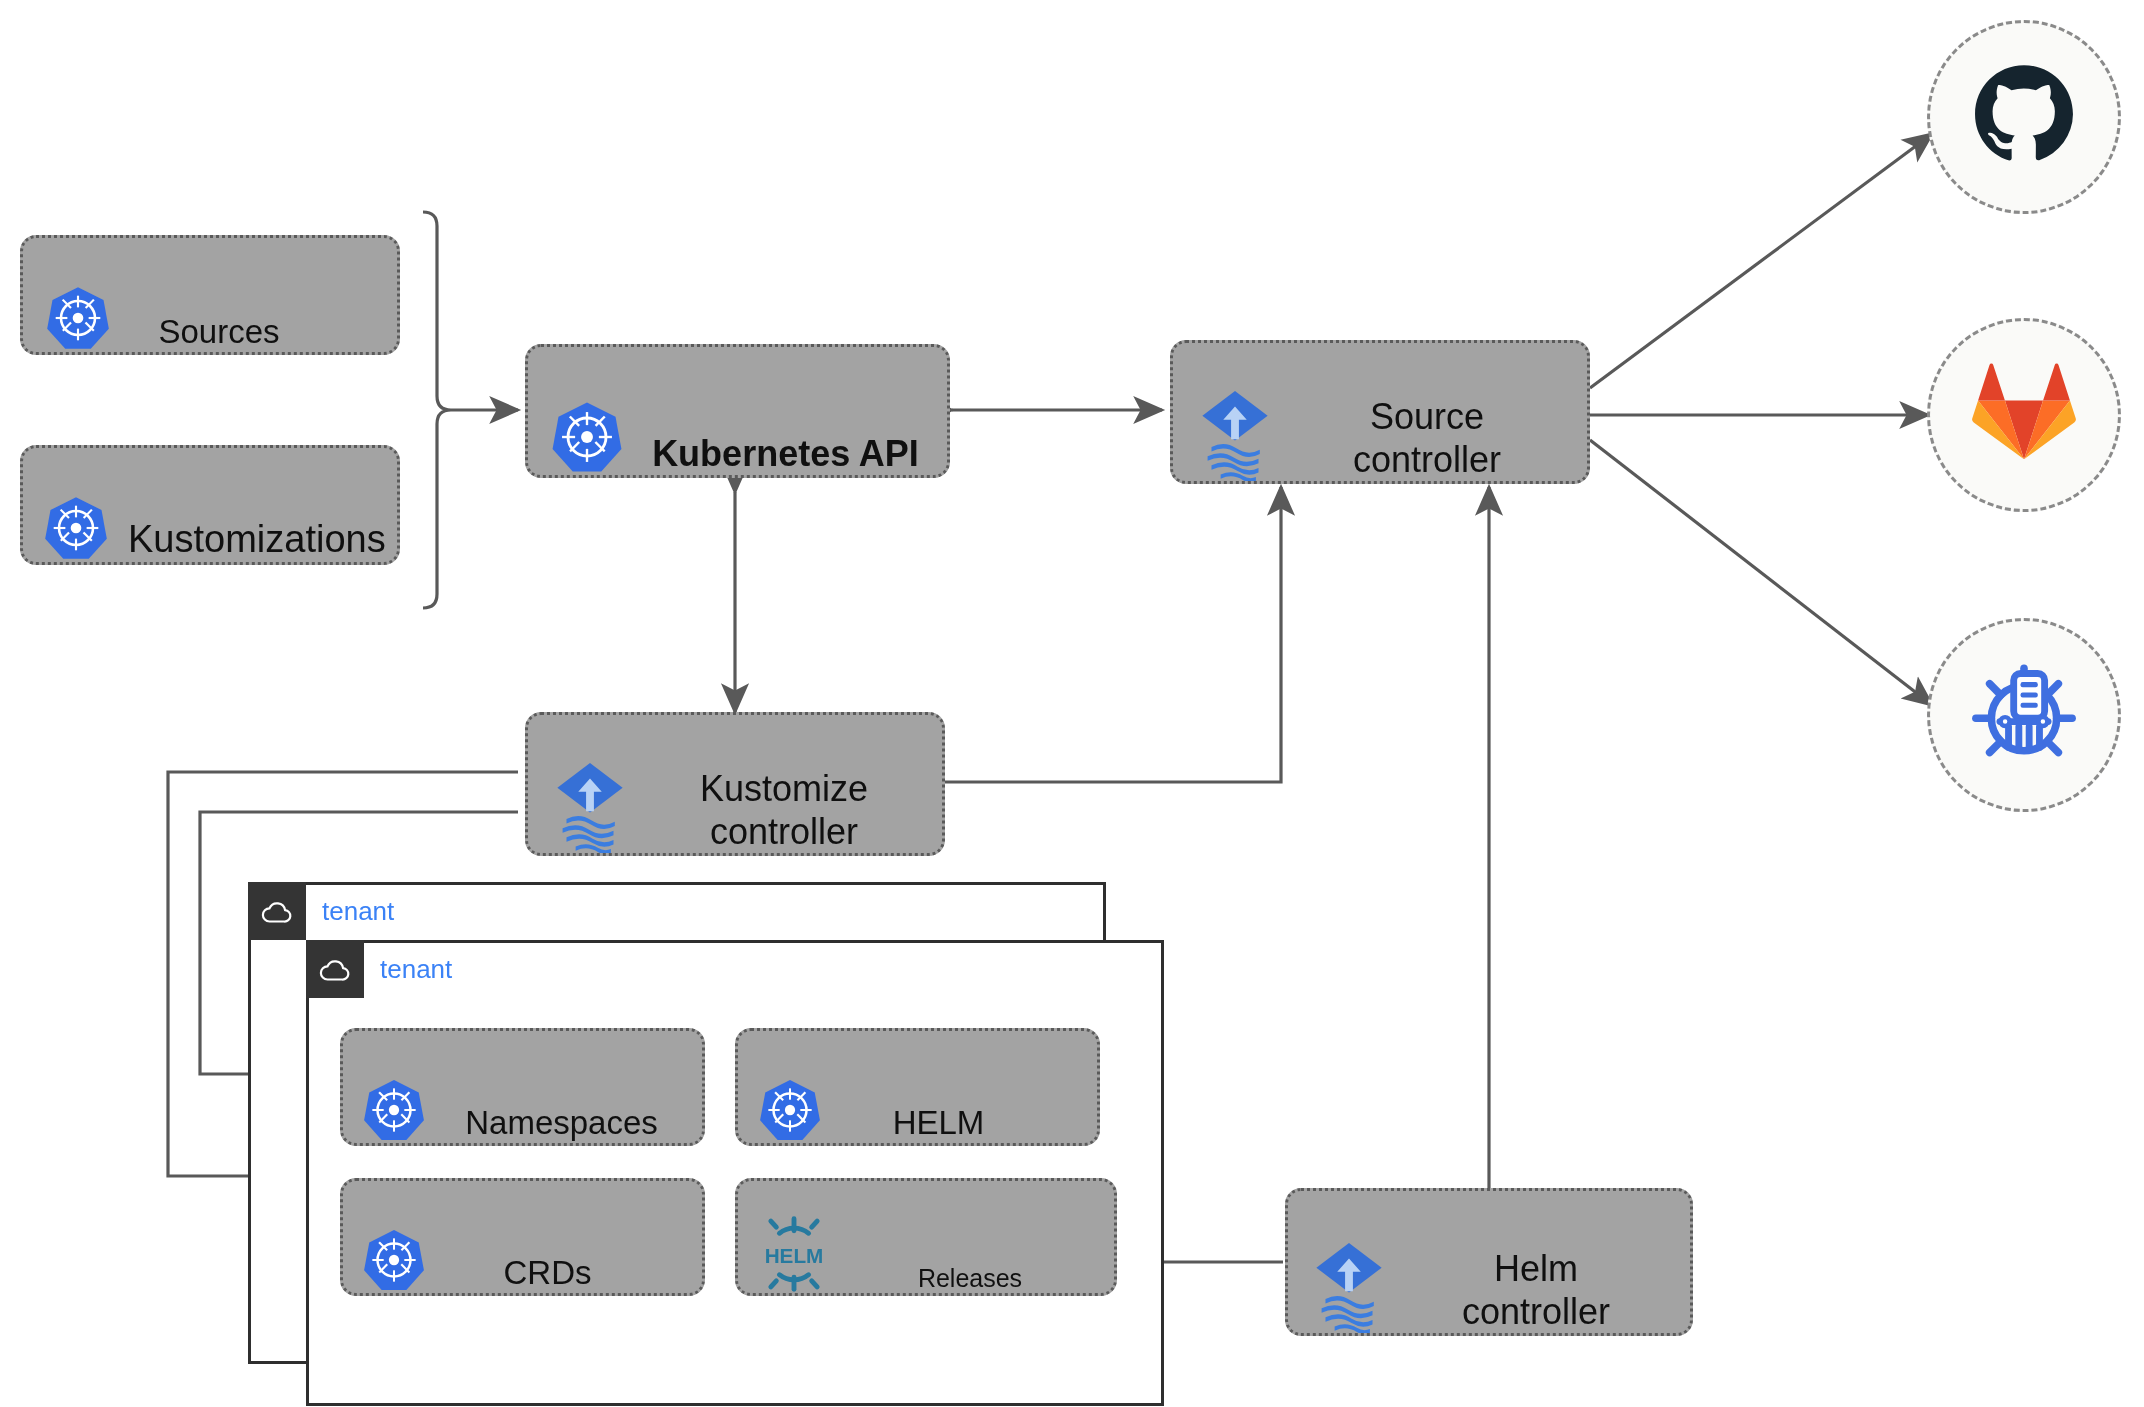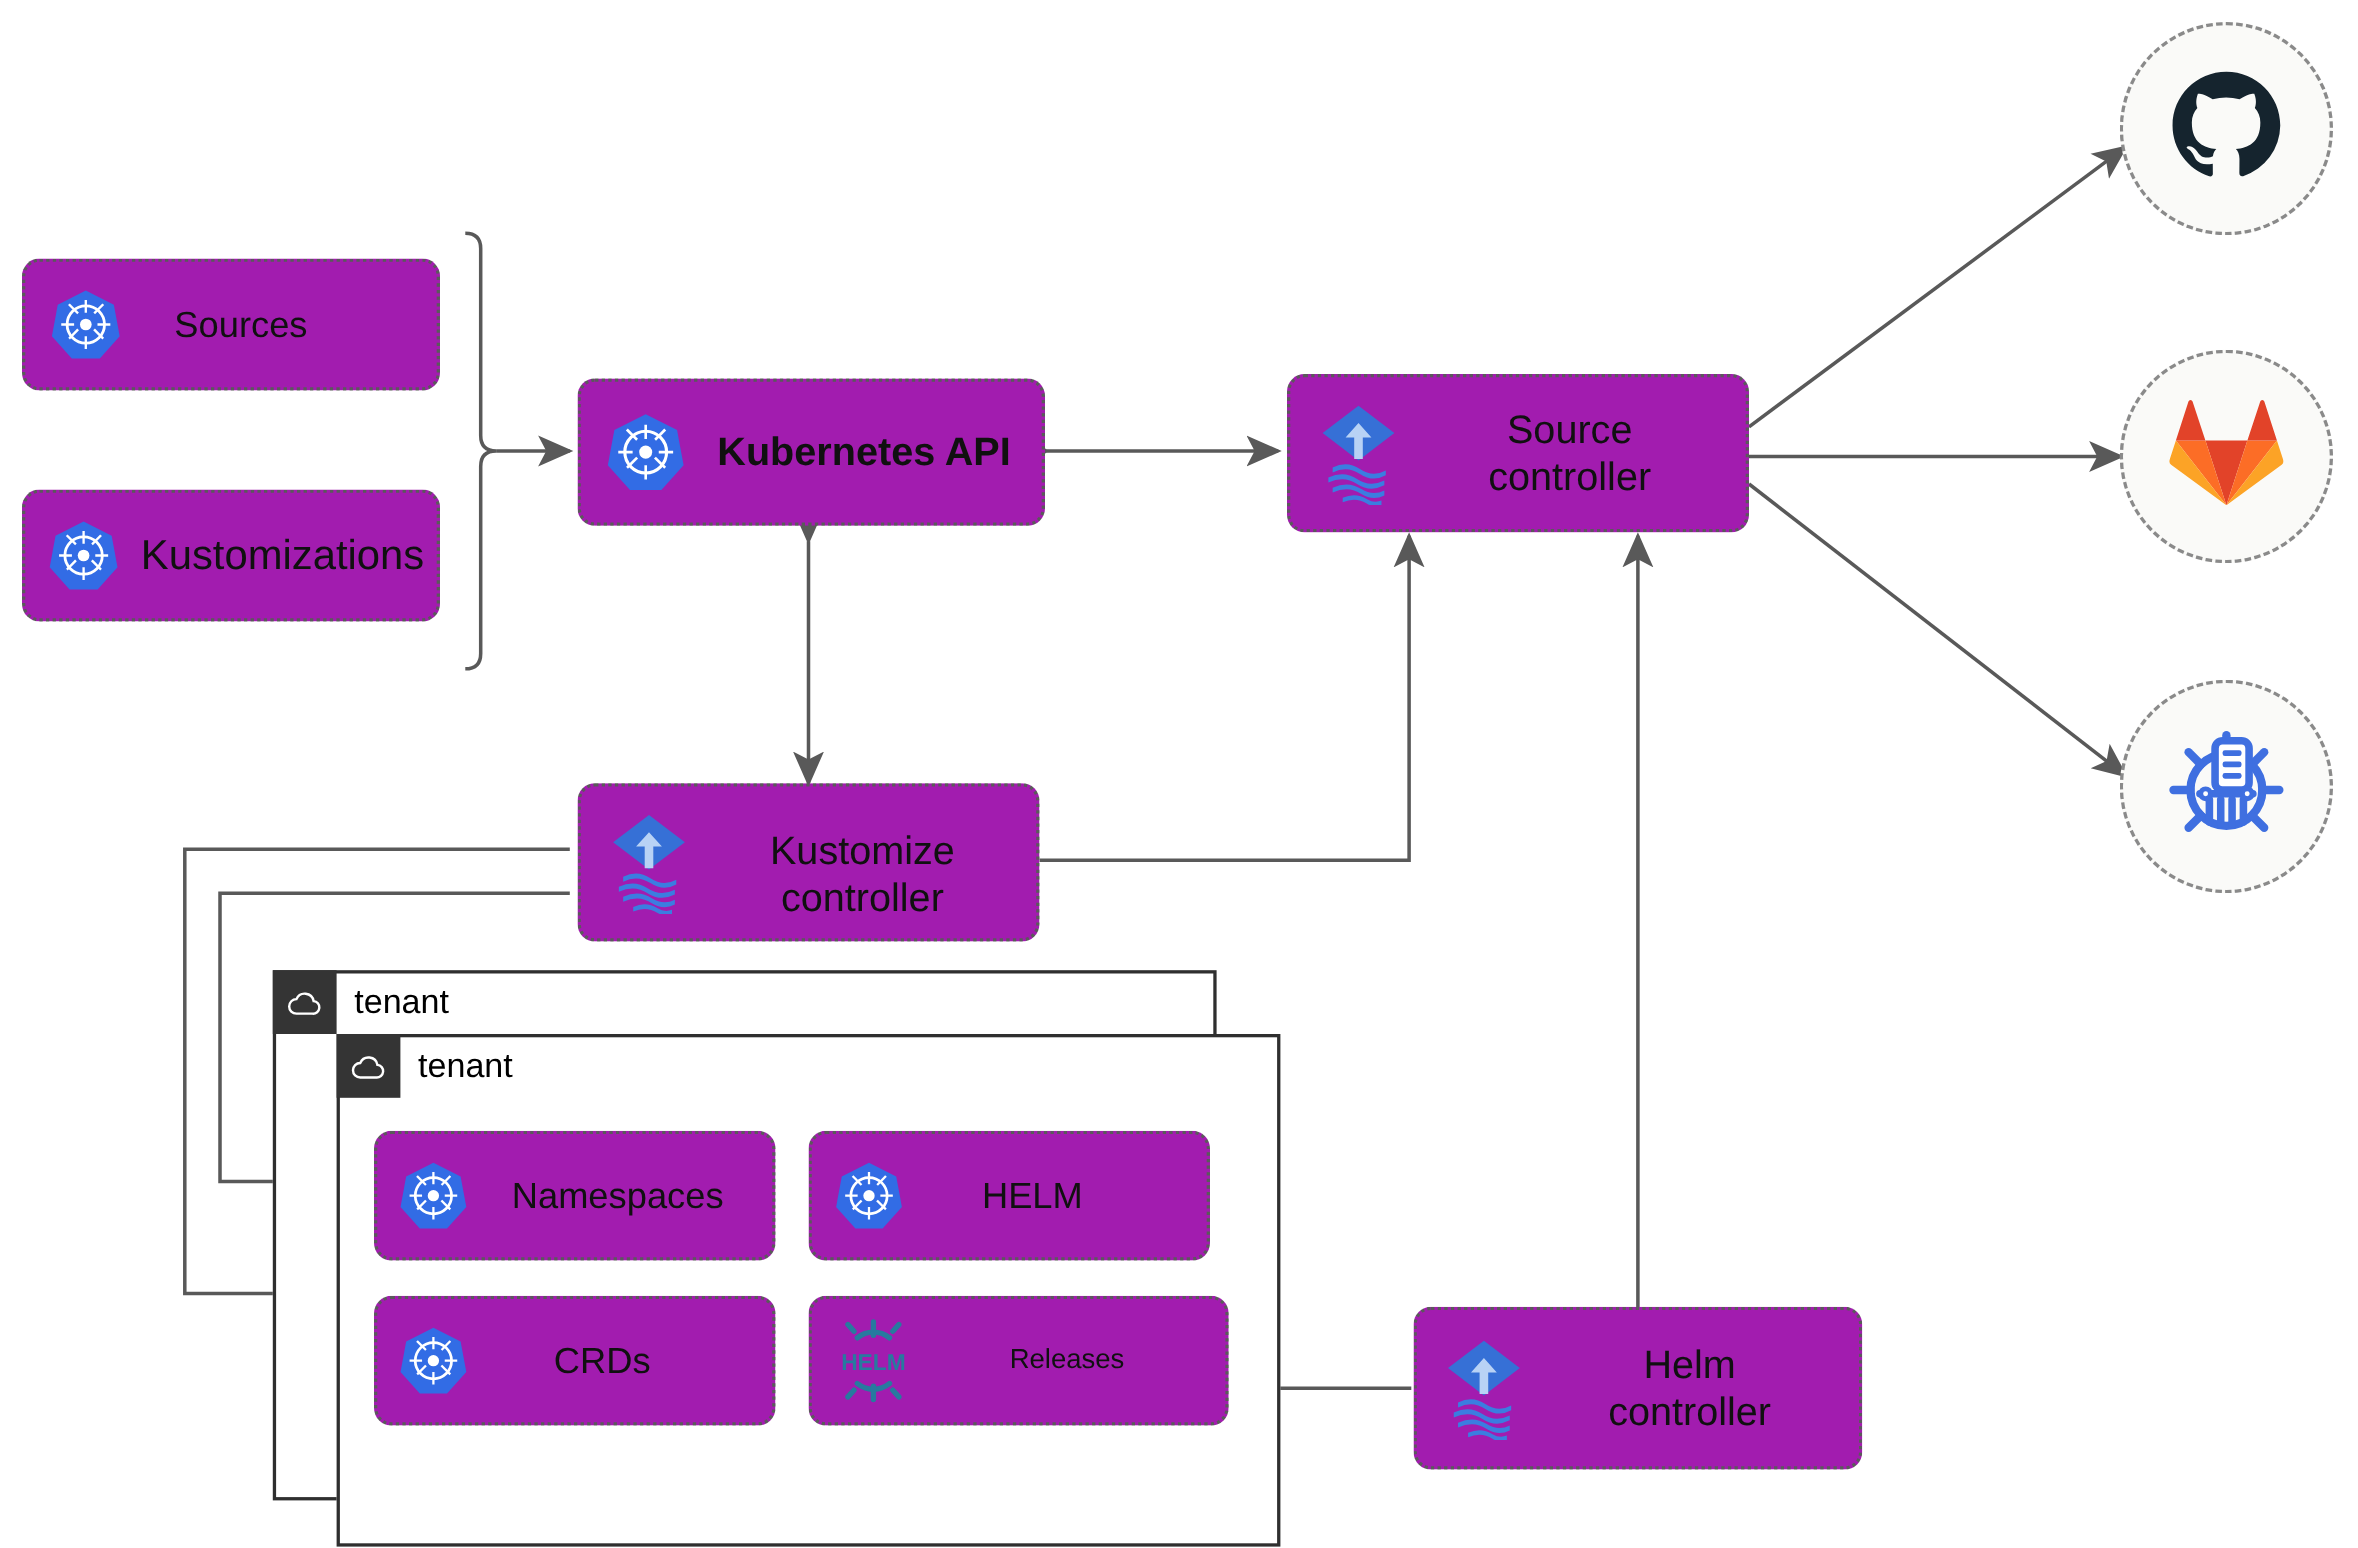--- a/index.html
+++ b/index.html
@@ -22,25 +22,25 @@
     left: 0; top: 0;
     width: 2144px;
     height: 1407px;
     pointer-events: none;
   }
 
   
   .node {
     position: absolute;
     box-sizing: border-box;
-    background: #a21caf;
+    background: #a3a3a3;
     border: 3px dotted #5a5a5a;
     border-radius: 16px;
     display: flex;
-    align-items: center;
+    align-items: flex-end;
     z-index: 5;
   }
   .node .ico {
     flex: 0 0 auto;
     display: flex;
     align-items: center;
     justify-content: center;
   }
   .node .lbl {
     flex: 1 1 auto;
@@ -84,22 +84,22 @@
     width: 58px;
     height: 58px;
     background: #343434;
     display: flex;
     align-items: center;
     justify-content: center;
     flex: 0 0 auto;
   }
   .tenant-tab .tabtxt {
     padding-left: 16px;
-    font-size: 31px;
-    color: #000000;
+    font-size: 26px;
+    color: #3b82f6;
     white-space: nowrap;
   }
 </style>
 </head>
 <body>
 
 <div id="canvas">
 
   <svg id="edges" viewBox="0 0 2144 1407" xmlns="http://www.w3.org/2000/svg">
     <defs>

